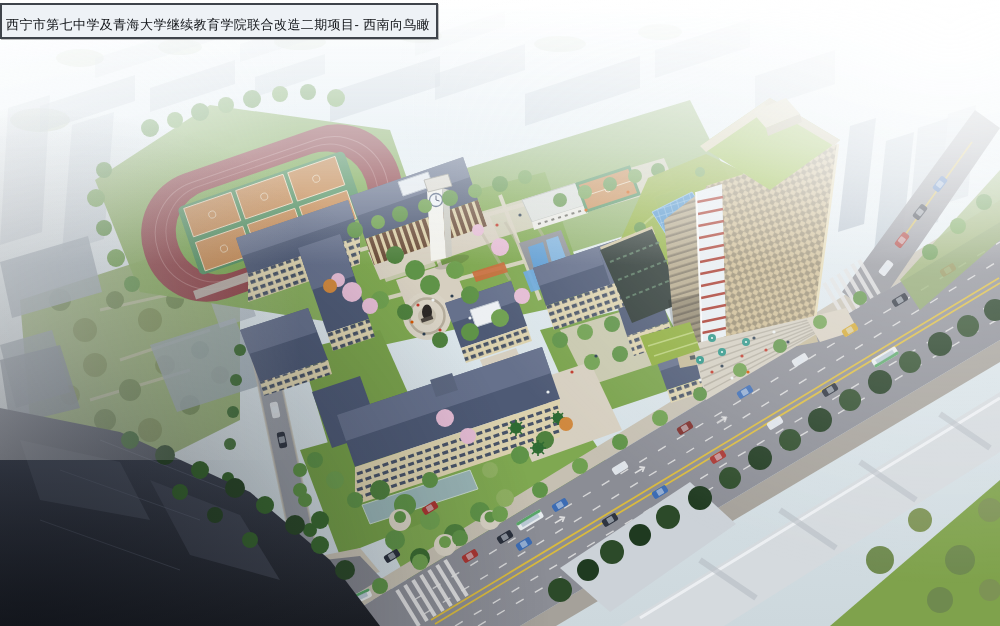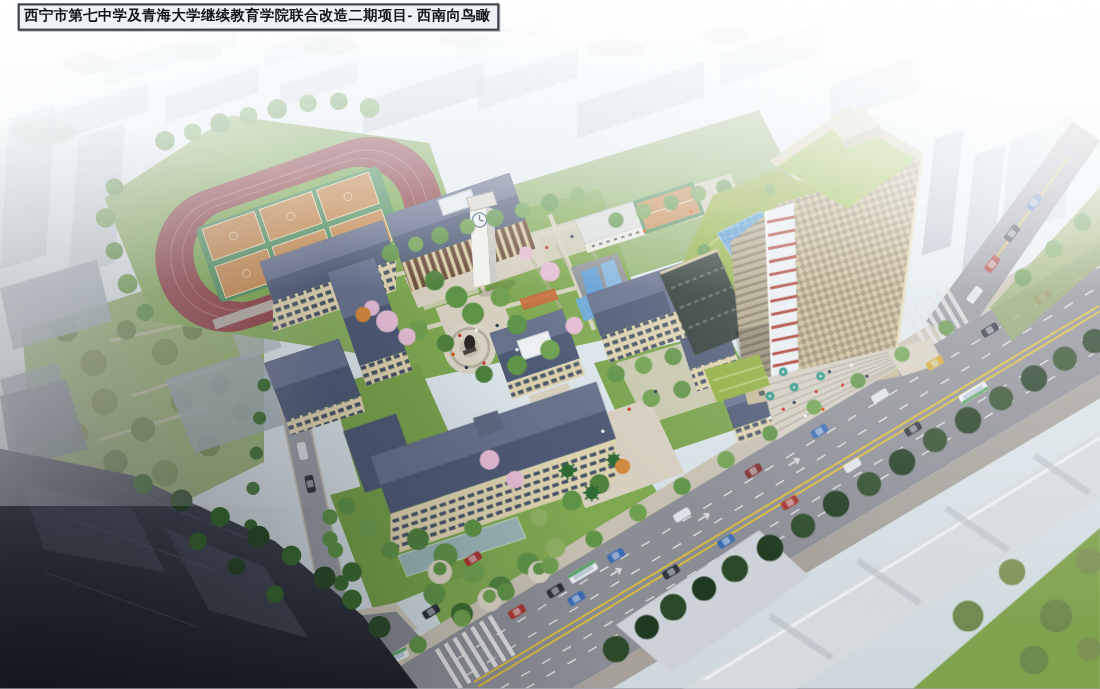--- a/index.html
+++ b/index.html
@@ -1,22 +1,22 @@
 <!DOCTYPE html>
 <html style="--sky_top: #f3f8fb; --sky_bottom: #d9e4ea; --haze_white: #f6fafc; --track_red: #8e4146; --infield_green: #79a74f; --court_orange: #c68a52; --court_mat_green: #4f8f5e; --lawn_green: #7fa851; --roof_slate: #4e5a75; --facade_beige: #dcd2ae; --paving_light: #d6cfc0; --road_gray: #8b8d95; --road_line_yellow: #d9ba3e; --marking_white: #e3e3e3; --tower_facade: #cdbb92; --tower_side: #b5a98c; --tower_roof_green: #95b944; --podium_green: #8fae3f; --glass_blue: #4f93cc; --water_blue: #5f9fd6; --accent_red: #a93c30; --massing_white: #d5dade; --massing_gray: #aab6c2; --blossom_pink: #e4bcd4; --title_bg: #eef2f6; --title_border: #3f444b; --title_text: #111418;"><head>
 <meta charset="utf-8">
 <style>
   html,body{margin:0;padding:0;background:#667;}
   .stage{position:relative;width:1000px;height:626px;overflow:hidden;
          background:var(--sky_top,#f3f8fb);font-family:"Liberation Sans",sans-serif;}
   svg{position:absolute;inset:0;display:block;}
-  .title-bar{position:absolute;left:16px;top:3px;z-index:10;
+  .title-bar{position:absolute;left:0px;top:3px;z-index:10;
     background:var(--title_bg,#eef2f6);border:2px solid var(--title_border,#3f444b);
-    padding:0 6px 3px 4px;color:var(--title_text,#111418);
-    font-size:13px;font-weight:700;letter-spacing:.4px;white-space:nowrap;
+    padding:11px 6px 3px 4px;color:var(--title_text,#111418);
+    font-size:13px;font-weight:400;letter-spacing:.4px;white-space:nowrap;
     box-shadow:1px 1px 0 rgba(0,0,0,.25);}
   .t1{fill:#4f813e}.t2{fill:#5f9348}.t3{fill:#6fa050}.t4{fill:#3b6b31}
   .t5{fill:#2c4a29}.t6{fill:#1f3a20}.t7{fill:#6f8a4f}.t8{fill:#7d9355}.t9{fill:#8fb062}
   .pk{fill:var(--blossom_pink,#e4bcd4)}.or{fill:#d0893f}
   .roof{fill:var(--roof_slate,#4e5a75)}.facet{fill:#6b7690;opacity:.85}
   .pav{fill:var(--paving_light,#d6cfc0)}
 </style>
 </head>
 <body>
 

